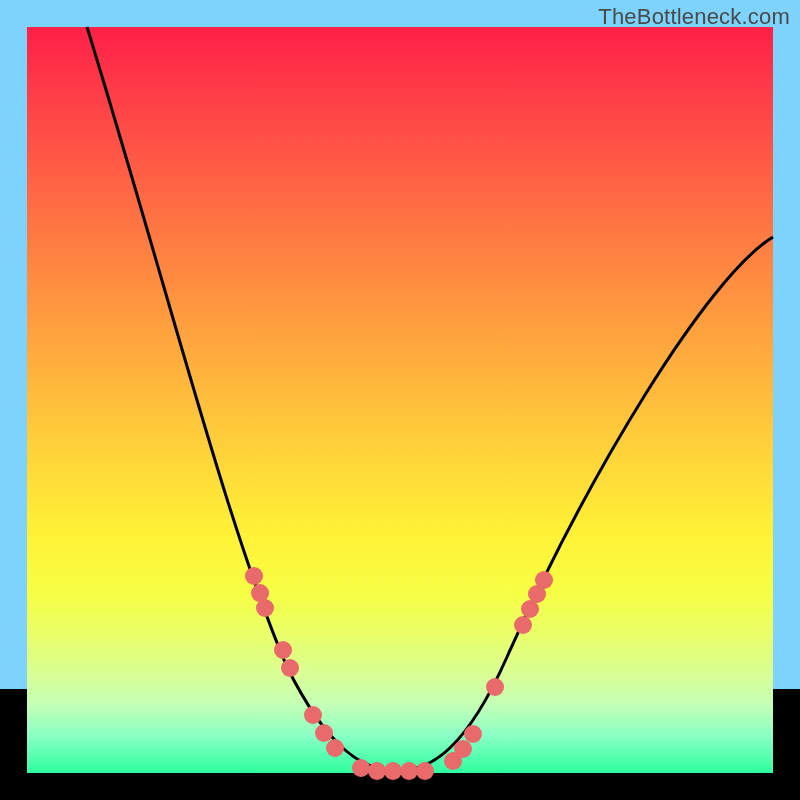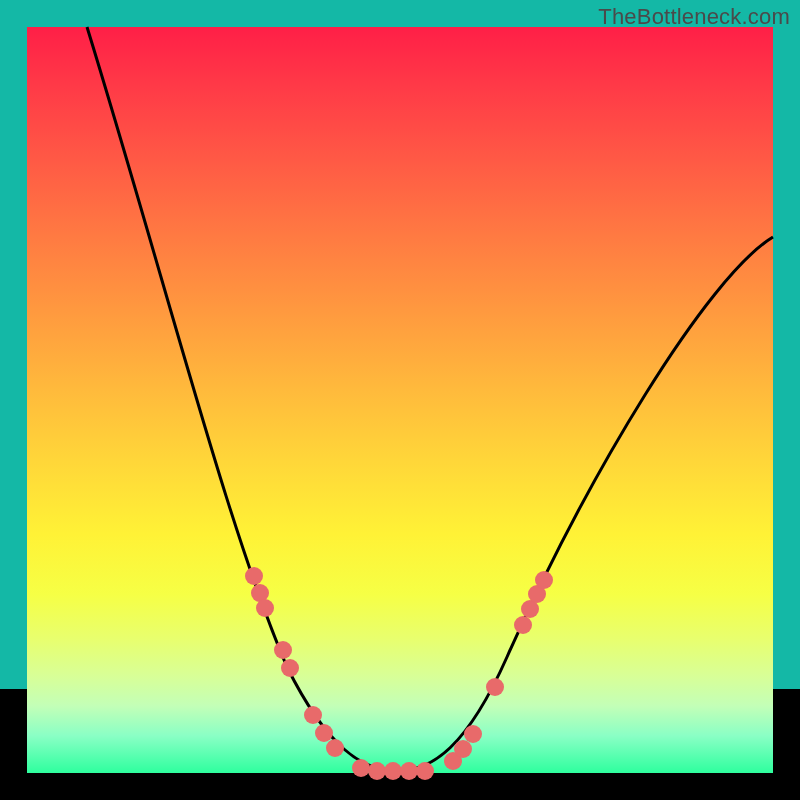--- a/index.html
+++ b/index.html
@@ -8,21 +8,21 @@
     width: 800px;
     height: 800px;
     overflow: hidden;
     background: #000;
     font-family: Arial, Helvetica, sans-serif;
   }
   .frame {
     position: absolute;
     left: 0; top: 0;
     width: 800px; height: 689px;
-    background: #14b8a6;
+    background: #7dd3fc;
   }
   .plot {
     position: absolute;
     left: 27px;
     top: 27px;
     width: 746px;
     height: 746px;
     background: linear-gradient(to bottom,
       #ff1f47 0%,
       #ff3a47 8%,

